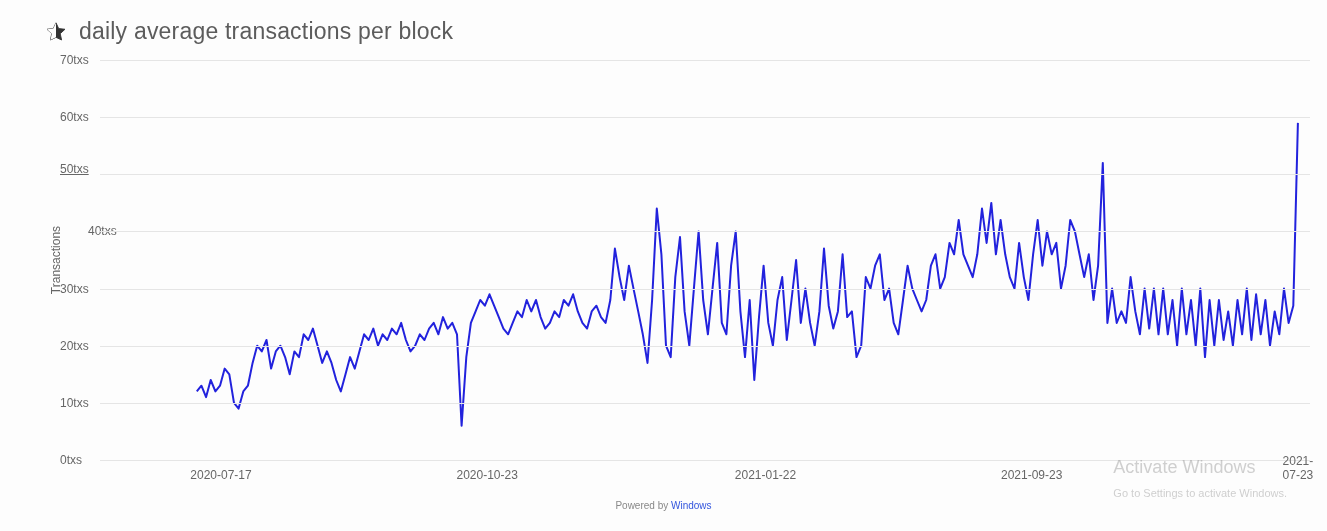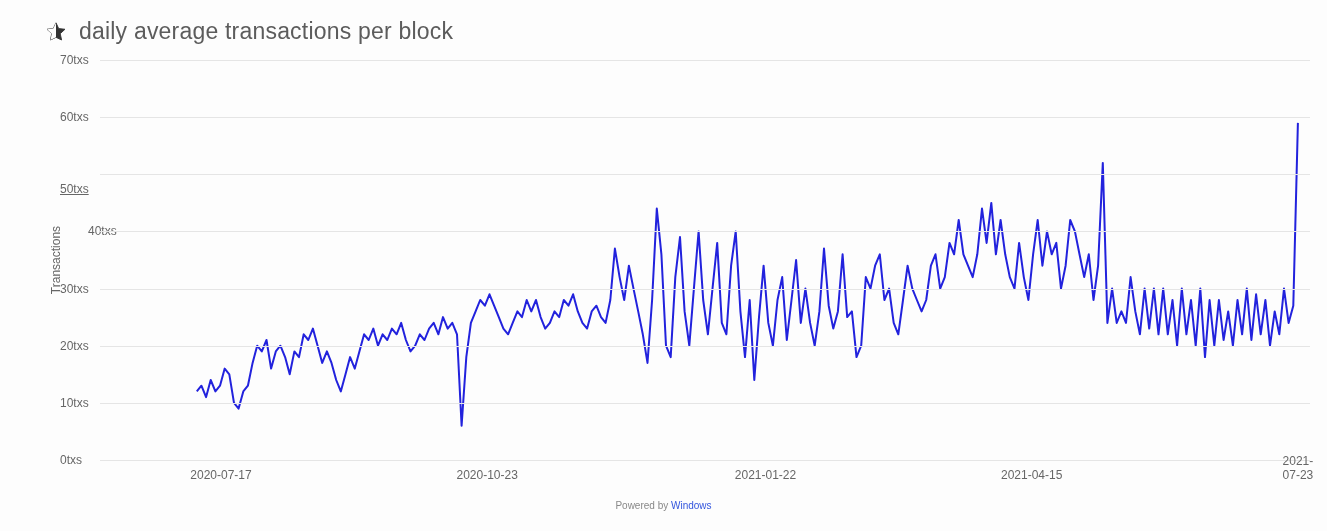--- a/index.html
+++ b/index.html
@@ -39,30 +39,34 @@
   <div class="ytick" style="top: 400px;">0txs</div>
       <div class="grid" style="top: 400px;"></div>
       <div class="ytick" style="top: 342.857px;">10txs</div>
       <div class="grid" style="top: 342.857px;"></div>
       <div class="ytick" style="top: 285.714px;">20txs</div>
       <div class="grid" style="top: 285.714px;"></div>
       <div class="ytick" style="top: 228.571px;">30txs</div>
       <div class="grid" style="top: 228.571px;"></div>
       <div class="ytick" style="top: 171.429px; margin-left: 28px;">40txs</div>
       <div class="grid" style="top: 171.429px;"></div>
-      <div class="ytick" style="top: 129px; text-decoration: underline;">50txs</div>
+      <div class="ytick" style="top: 109px; text-decoration: underline;">50txs</div>
       <div class="grid" style="top: 114.286px;"></div>
       <div class="ytick" style="top: 57.1429px;">60txs</div>
       <div class="grid" style="top: 57.1429px;"></div>
       <div class="ytick" style="top: 0px;">70txs</div>
       <div class="grid" style="top: 0px;"></div>
       <div class="xtick" style="left: 161px;">2020-07-17</div>
       <div class="xtick" style="left: 427.2px;">2020-10-23</div>
       <div class="xtick" style="left: 705.5px;">2021-01-22</div>
-      <div class="xtick" style="left: 971.7px;">2021-04-15</div>
+      <div class="xtick" style="left: 971.7px;">2021-09-23</div>
       <div class="xtick" style="left: 1237.9px;">2021-07-23</div>
     </div>
 
   <div class="pwr">
     <span>Powered by </span><a href="#">Windows</a>
   </div>
 
+  <div class="act">
+    <div>Activate Windows</div>
+    <small>Go to Settings to activate Windows.</small>
+  </div>
 </div>
 
 </body></html>

